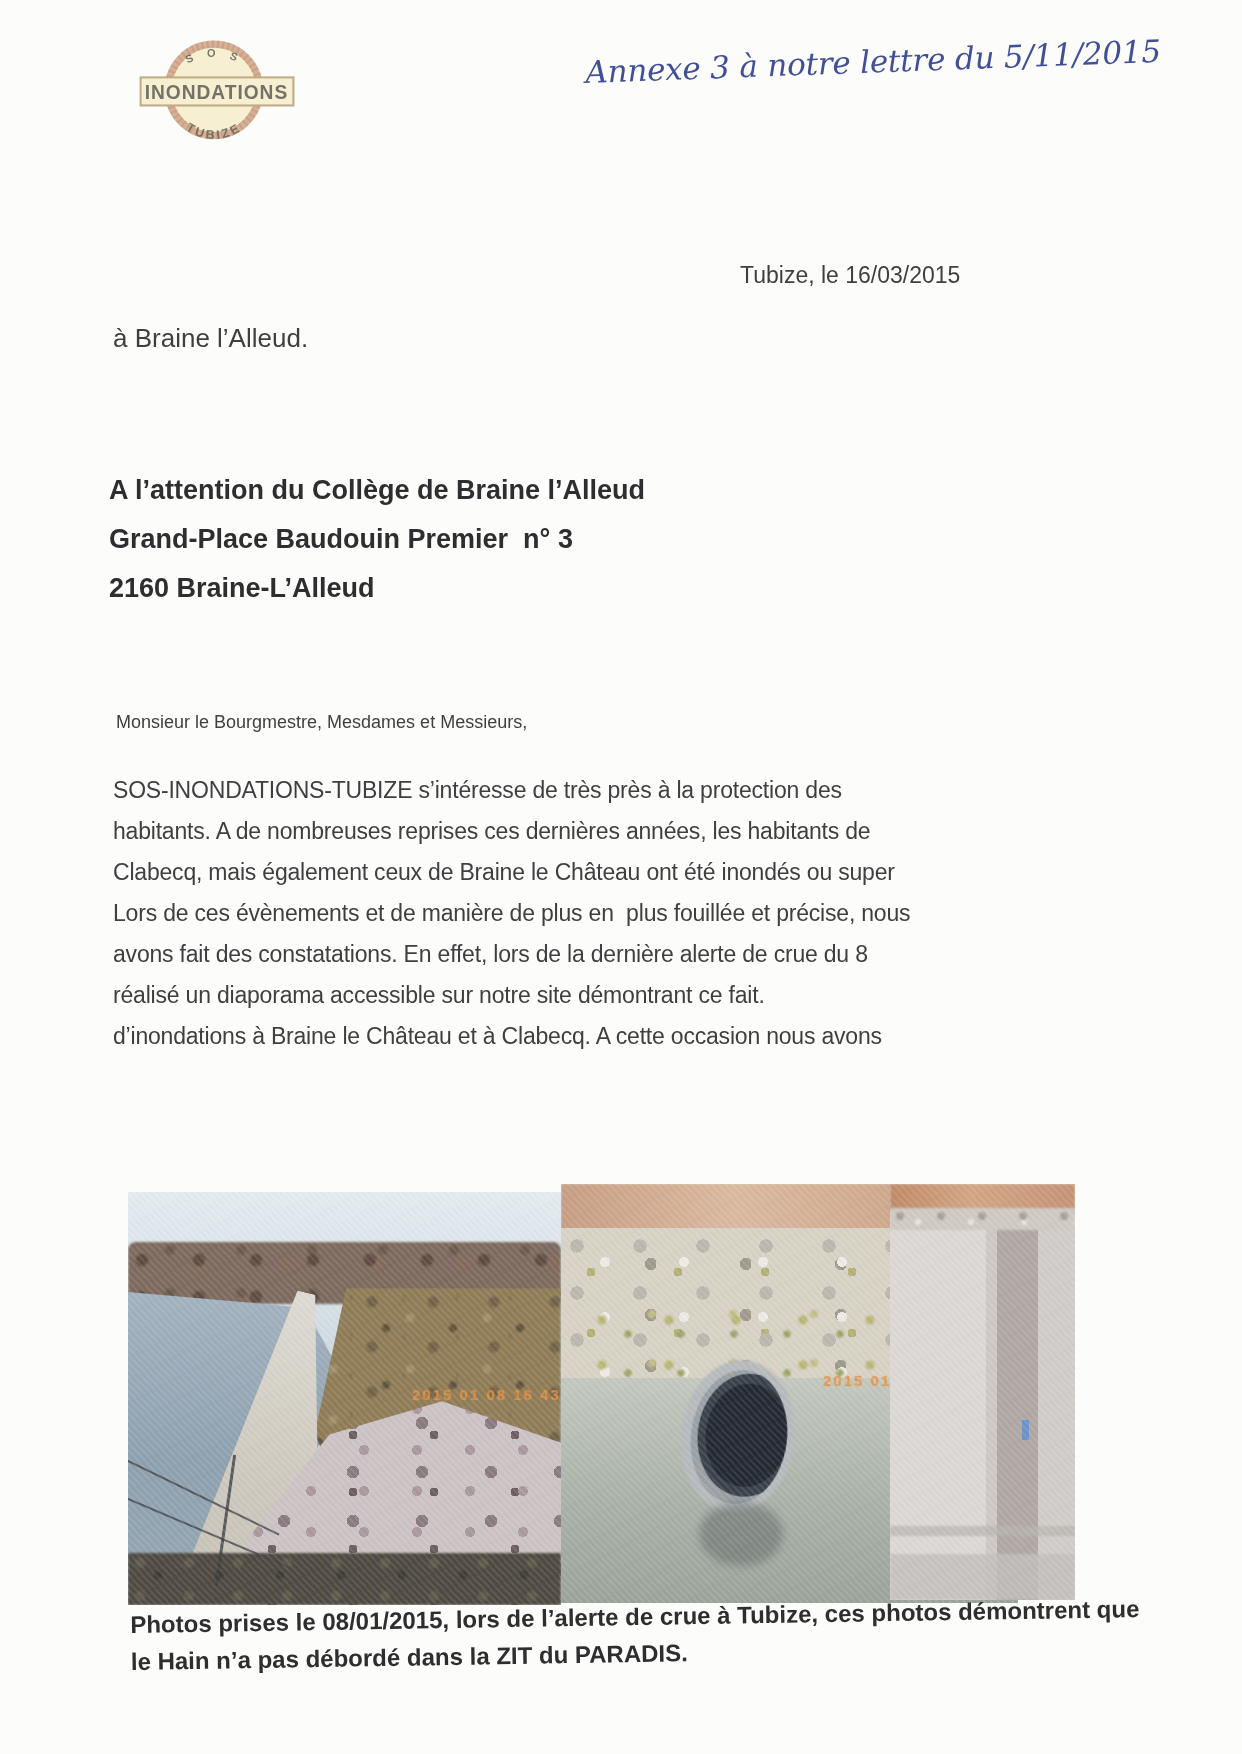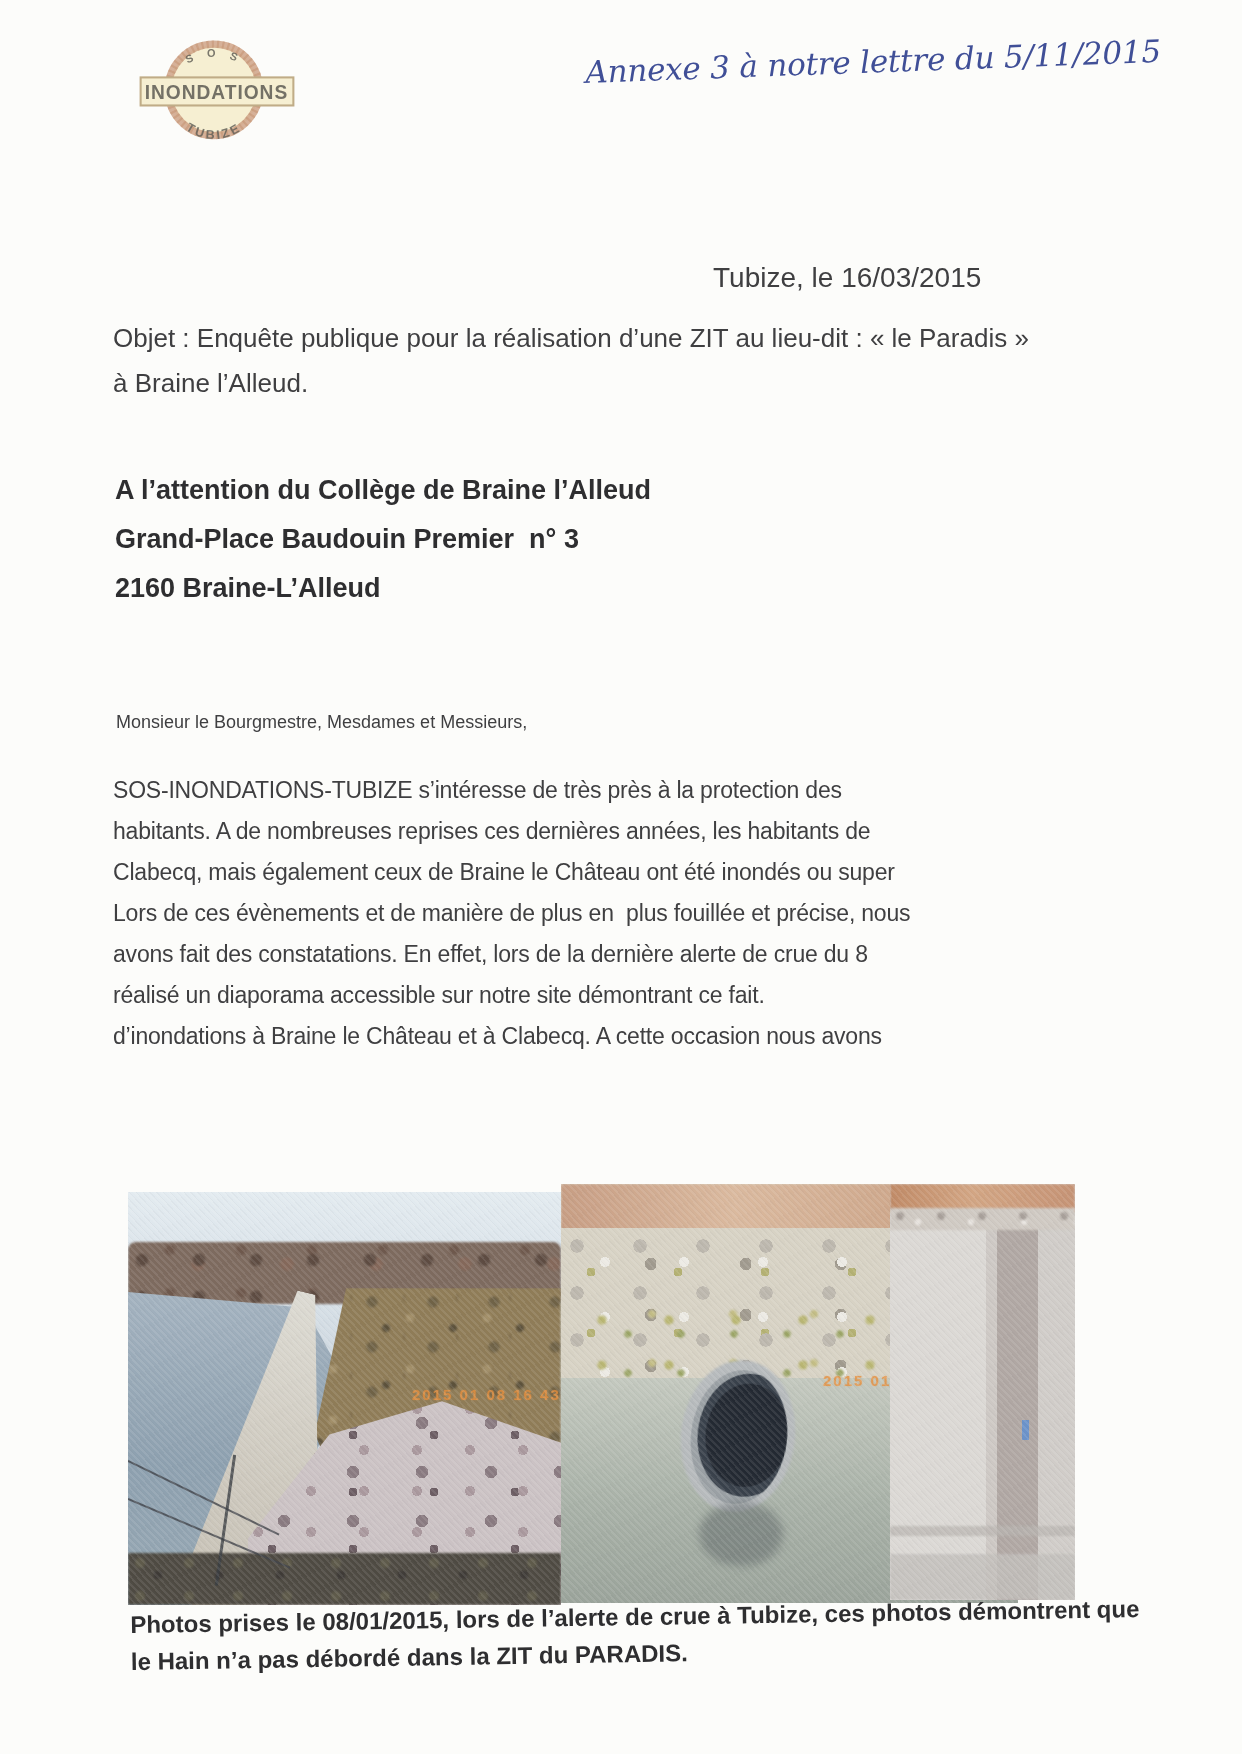--- a/index.html
+++ b/index.html
@@ -17,23 +17,23 @@
   
   .stamp{position:absolute;left:138px;top:40px;width:158px;height:106px;filter:blur(.4px) saturate(.9);opacity:.95}
   
   .handwriting{
     position:absolute;left:586px;top:54px;white-space:nowrap;
     font-family:"DejaVu Serif",serif;font-style:italic;
     font-size:31px;letter-spacing:-.2px;color:var(--handwriting-blue);
     transform:rotate(-2.1deg);transform-origin:left bottom;opacity:.92;
   }
   
-  .dateline{position:absolute;left:713px;top:262px;font-size:28px;white-space:pre}
+  .dateline{position:absolute;left:740px;top:262px;font-size:23px;white-space:pre}
   .subject{position:absolute;left:113px;top:316px;font-size:26px;line-height:45px}
-  .recipient{position:absolute;left:115px;top:466px;font-size:27px;line-height:49px;font-weight:bold;color:var(--ink-bold)}
+  .recipient{position:absolute;left:109px;top:466px;font-size:27px;line-height:49px;font-weight:bold;color:var(--ink-bold)}
   .salutation{position:absolute;left:116px;top:712px;font-size:18px}
   .body-text{position:absolute;left:113px;top:770px;font-size:23px;line-height:41px;letter-spacing:-.2px}
   .line{white-space:pre}
   
   .photos{position:absolute;left:128px;top:1184px;width:947px;height:421px}
   .photo{position:absolute;overflow:hidden}
   .photo>div,.photo>span{position:absolute}
   .grain{inset:0;background:repeating-linear-gradient(47deg,rgba(255,255,255,.09) 0 2px,rgba(120,120,130,.05) 2px 3px,transparent 3px 5px);pointer-events:none}
 
   .photo-left{left:0;top:8px;width:433px;height:413px;background:linear-gradient(#e3ebf0,#cdd7df 45%,#c6d0d8)}
@@ -143,21 +143,20 @@
     <text font-family="Liberation Sans, sans-serif" font-size="12" font-weight="bold" letter-spacing="2.5" fill="var(--stamp-text)" opacity=".85">
       <textPath href="#arcBottom" startOffset="50%" text-anchor="middle">TUBIZE</textPath>
     </text>
   </svg>
 
   <div class="handwriting">Annexe 3   à notre lettre du 5/11/2015</div>
 
   <div class="dateline">Tubize, le 16/03/2015</div>
 
   <div class="subject">
-    <div class="line">Objet : Enquête publique pour la réalisation d’une ZIT au lieu-dit : « le Paradis »</div>
     <div class="line">à Braine l’Alleud.</div>
   </div>
 
   <div class="recipient">
     <div class="line">A l’attention du Collège de Braine l’Alleud</div>
     <div class="line">Grand-Place Baudouin Premier  n° 3</div>
     <div class="line">2160 Braine-L’Alleud</div>
   </div>
 
   <div class="salutation">Monsieur le Bourgmestre, Mesdames et Messieurs,</div>

